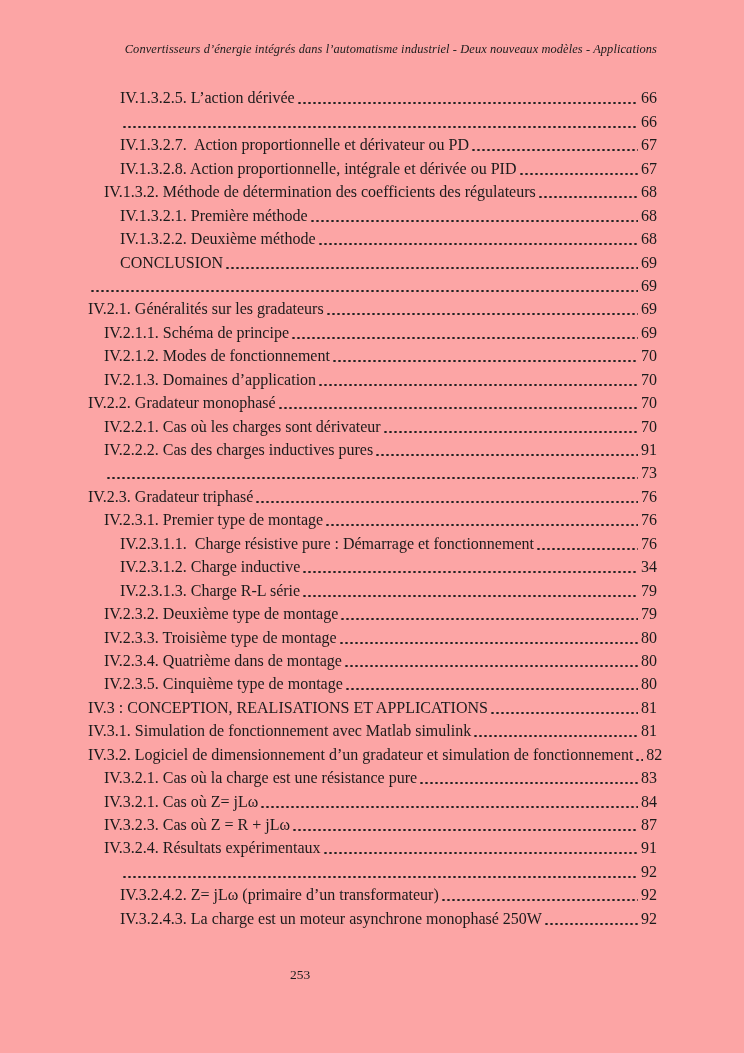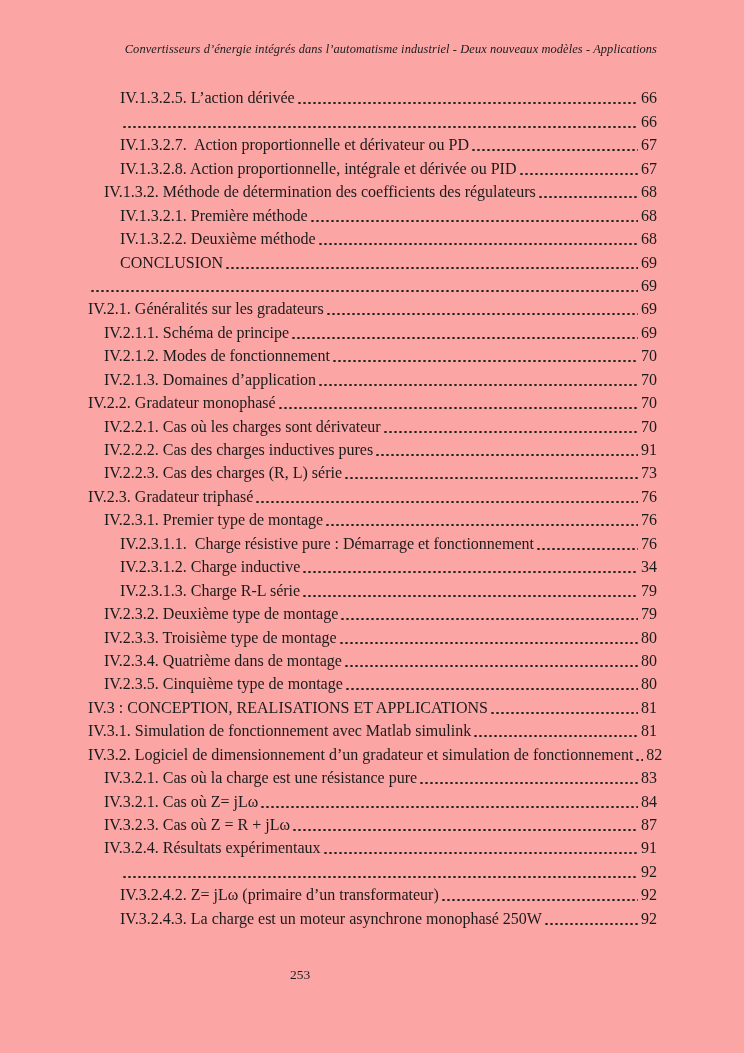--- a/index.html
+++ b/index.html
@@ -152,21 +152,20 @@
     <span class="toc-title">IV.2.2.1. Cas où les charges sont dérivateur</span>
     <span class="toc-leader"></span>
     <span class="toc-page">70</span>
   </div>
       <div class="toc-row indent-1">
     <span class="toc-title">IV.2.2.2. Cas des charges inductives pures</span>
     <span class="toc-leader"></span>
     <span class="toc-page">91</span>
   </div>
       <div class="toc-row indent-1">
-    <span class="toc-title">IV.2.2.3. Cas des charges (R, L) série</span>
     <span class="toc-leader"></span>
     <span class="toc-page">73</span>
   </div>
       <div class="toc-row indent-0">
     <span class="toc-title">IV.2.3. Gradateur triphasé</span>
     <span class="toc-leader"></span>
     <span class="toc-page">76</span>
   </div>
       <div class="toc-row indent-1">
     <span class="toc-title">IV.2.3.1. Premier type de montage</span>

